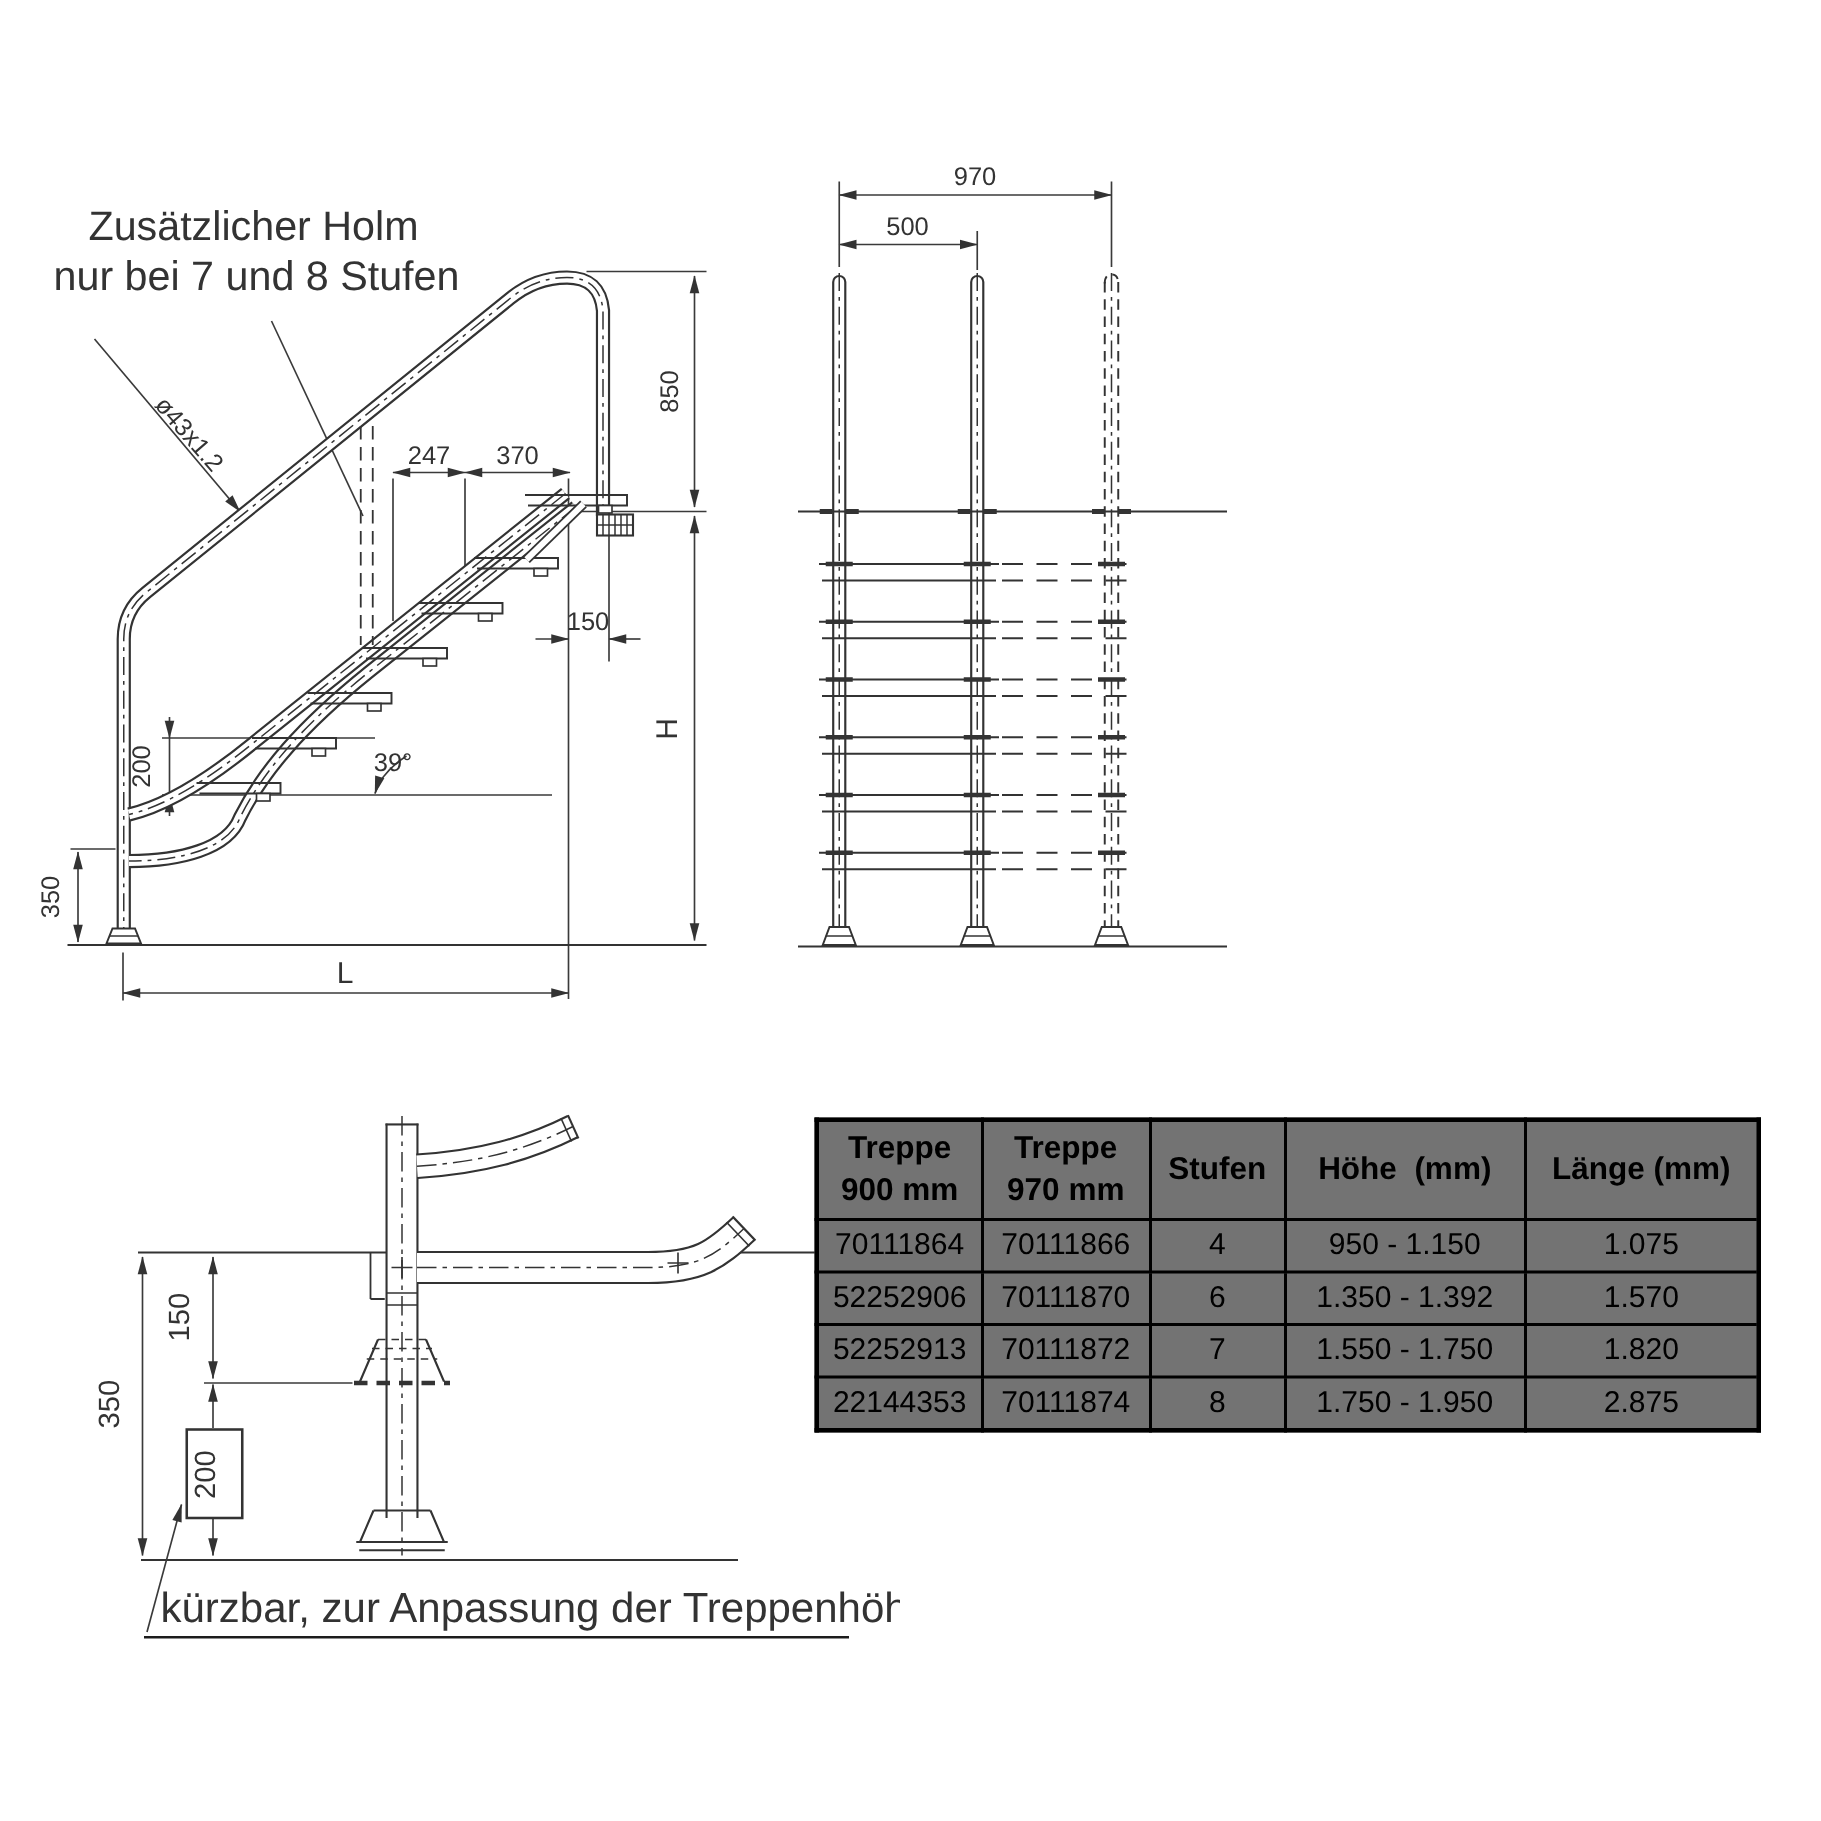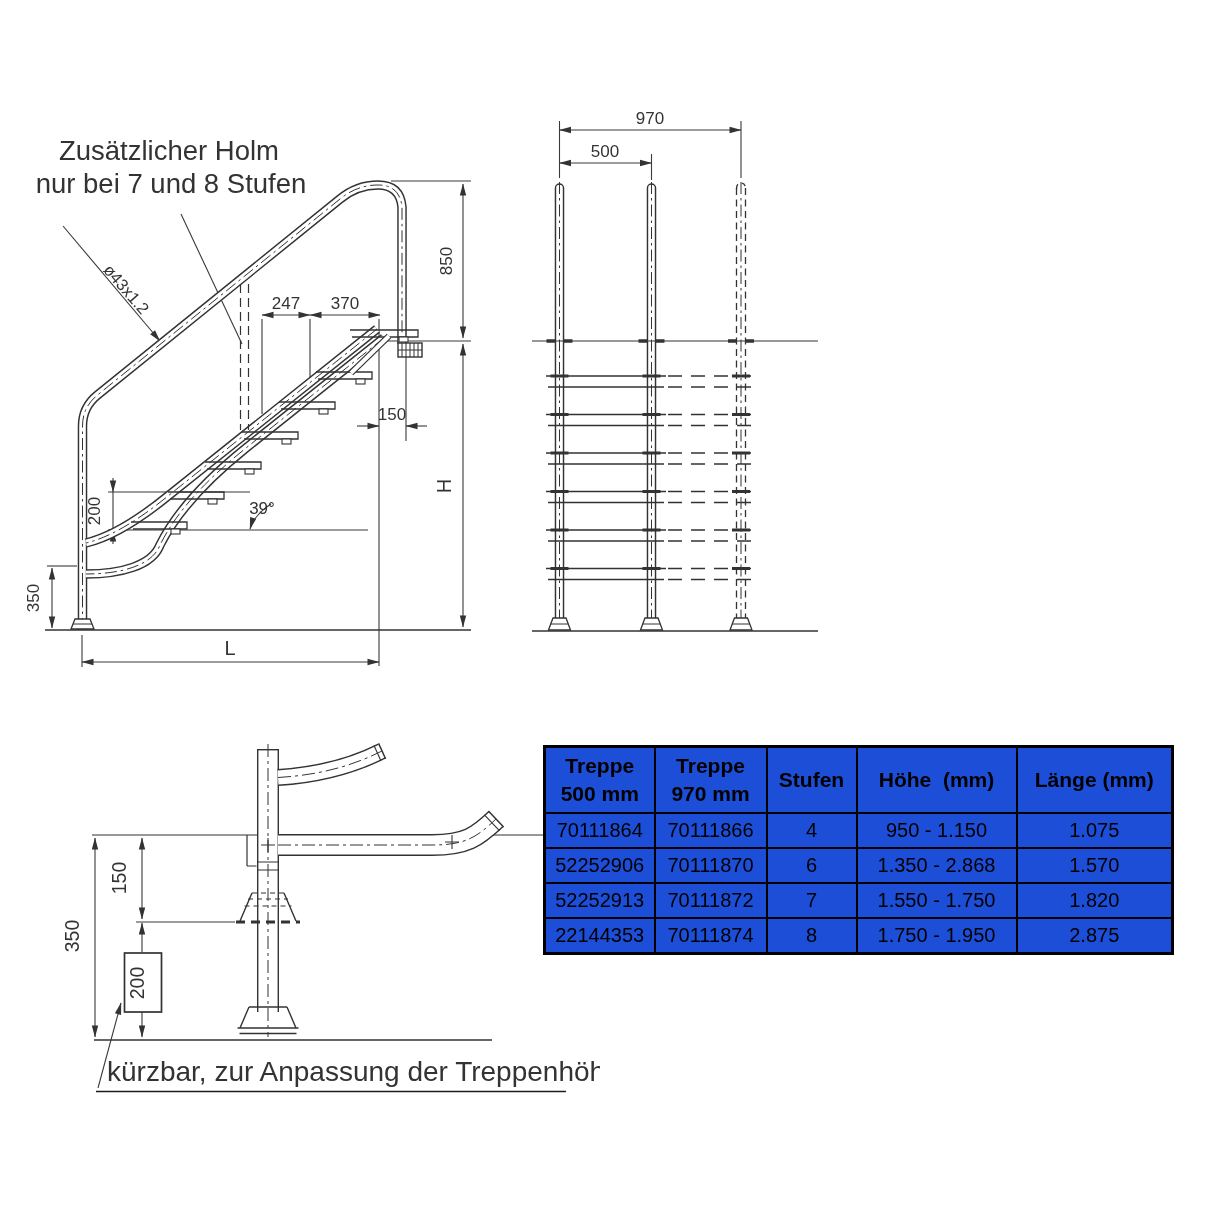--- a/index.html
+++ b/index.html
@@ -6,21 +6,21 @@
   body{
     width:1214px;height:1214px;background:#ffffff;position:relative;
     font-family:"Liberation Sans", sans-serif;overflow:hidden;
   }
   .abs{position:absolute;}
   svg text{font-family:"Liberation Sans", sans-serif;fill:#333;}
   
   .spec{
     position:absolute;left:543px;top:745px;
     border-collapse:collapse;table-layout:fixed;
-    background:#1d4ed8;color:#000;
+    background:#737373;color:#000;
   }
   .spec th,.spec td{
     border:2px solid #000;text-align:center;vertical-align:middle;
     padding:0;overflow:hidden;
   }
   .spec{border:3px solid #000;}
   .spec th{height:64px;font-size:21px;font-weight:bold;line-height:28px;}
   .spec td{height:33px;font-size:20px;font-weight:normal;text-align:center;}
   .spec th span{display:block;white-space:pre;}
 </style>
@@ -280,21 +280,21 @@
     <col style="width:110px">
       <col style="width:112px">
       <col style="width:90px">
     <col style="width:160px">
       <col style="width:156px">
   </colgroup>
   <thead>
     <tr>
       <th>
         <span>Treppe</span>
-        <span>500 mm</span>
+        <span>900 mm</span>
       </th>
       <th>
         <span>Treppe</span>
         <span>970 mm</span>
       </th>
       <th>
         <span>Stufen</span>
       </th>
       <th>
         <span>Höhe  (mm)</span>
@@ -309,21 +309,21 @@
       <td>70111864</td>
       <td>70111866</td>
       <td>4</td>
       <td>950 - 1.150</td>
       <td>1.075</td>
     </tr>
     <tr>
       <td>52252906</td>
       <td>70111870</td>
       <td>6</td>
-      <td>1.350 - 2.868</td>
+      <td>1.350 - 1.392</td>
       <td>1.570</td>
     </tr>
     <tr>
       <td>52252913</td>
       <td>70111872</td>
       <td>7</td>
       <td>1.550 - 1.750</td>
       <td>1.820</td>
     </tr>
     <tr>

